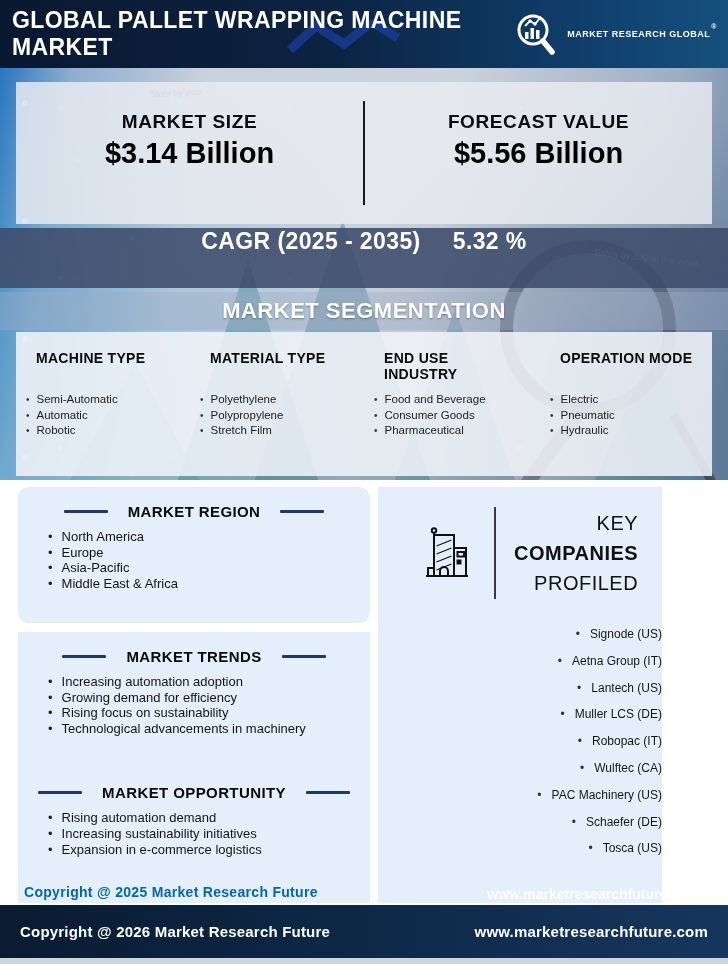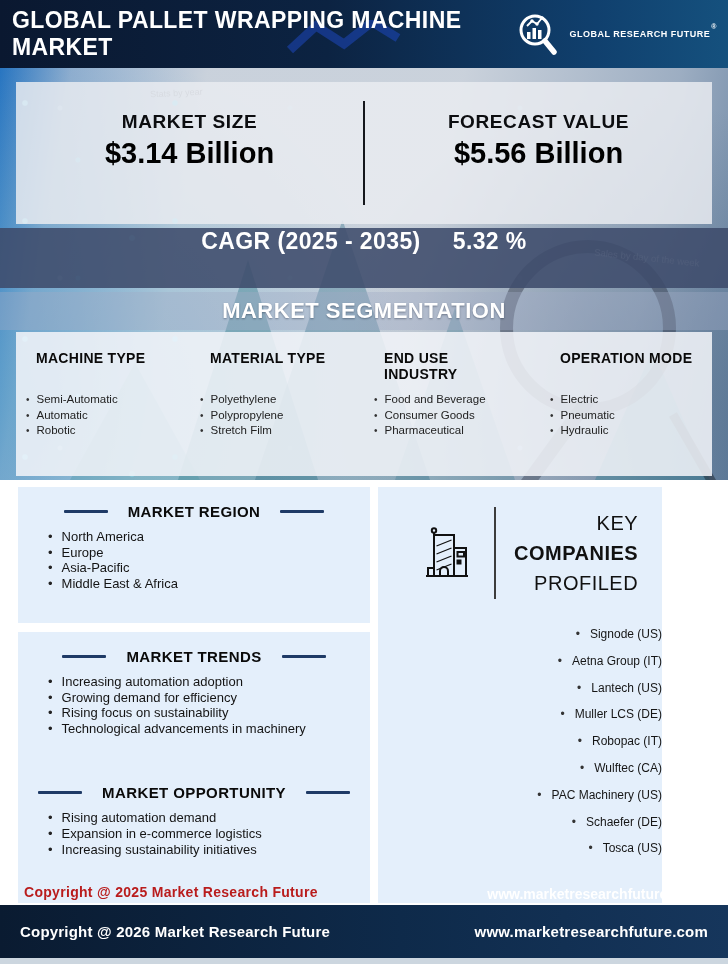--- a/index.html
+++ b/index.html
@@ -78,21 +78,21 @@
   .segcol h3{margin:4px 0 0 10px;font-size:14px;font-weight:bold;color:#0a0a0a;
         letter-spacing:.3px;min-height:42px;line-height:16px;}
   .segcol.wrap h3{width:84px;}
   .segcol ul{list-style:none;margin:0;padding:0;}
   .segcol li{font-size:11.5px;color:#222;line-height:15.5px;}
   .segcol li::before{content:"•";margin-right:7px;font-size:10px;color:#333;}
 
   
   .main{position:absolute;top:480px;left:0;width:728px;height:425px;background:#fff;}
   .panel{position:absolute;background:#e4effb;}
-  .p-region{left:18px;top:7px;width:352px;height:136px;}
+  .p-region{left:18px;top:7px;width:352px;height:136px;border-radius:11px;}
   .p-lower{left:18px;top:152px;width:352px;height:271px;}
   .p-comp{left:378px;top:7px;width:284px;height:416px;text-align:right;}
 
   .sec-head{display:flex;align-items:center;justify-content:center;gap:20px;padding-top:16px;}
   .dash{width:44px;height:3px;background:#1e3a66;border-radius:1px;}
   .sec-title{margin:0;font-size:15px;font-weight:bold;color:#0a0a0a;letter-spacing:.4px;}
   .blist{list-style:none;margin:9px 0 0 30px;padding:0;}
   .blist li{font-size:13px;color:#141414;line-height:15.6px;}
   .blist li::before{content:"•";margin-right:9px;color:#222;}
   .opp-head{padding-top:48px;}
@@ -100,21 +100,21 @@
   
   .comp-head{display:flex;align-items:center;margin:20px 0 0 42px;}
   .vline{width:2px;height:92px;background:#3c3c3c;margin:0 18px 0 22px;}
   .comp-title{font-size:20px;line-height:30px;color:#111;letter-spacing:.5px;}
   .comp-title .bold{font-weight:bold;}
   .clist{list-style:none;margin:22px 0 0 16px;padding:0;}
   .clist li{font-size:12px;color:#161616;line-height:26.8px;}
   .clist li::before{content:"•";margin-right:10px;color:#333;}
 
   
-  .wm-left{position:absolute;left:24px;top:884px;font-size:14px;font-weight:bold;color:#b91c1c;
+  .wm-left{position:absolute;left:24px;top:884px;font-size:14px;font-weight:bold;color:#0369a1;
            letter-spacing:.3px;text-align:center;}
   .wm-right{position:absolute;right:28px;top:886px;font-size:14px;font-weight:bold;color:#fff;}
 
   
   .footer{position:absolute;top:905px;left:0;width:728px;height:53px;box-sizing:border-box;
         background:linear-gradient(90deg,#0a1b31 0%,#0e2a4a 55%,#16365c 100%);
         display:flex;align-items:center;justify-content:space-between;padding:0 20px;
         color:#fff;font-weight:bold;font-size:15px;letter-spacing:.2px;}
   .footer .link{cursor:pointer;}
   .strip{position:absolute;top:958px;left:0;width:728px;height:6px;background:#ccd6df;}
@@ -134,21 +134,21 @@
         <circle cx="19" cy="19" r="14" fill="none" stroke="#fff" stroke-width="3"></circle>
         <rect x="11" y="21" width="3.5" height="7" fill="#fff"></rect>
         <rect x="16.5" y="17" width="3.5" height="11" fill="#fff"></rect>
         <rect x="22" y="19" width="3.5" height="9" fill="#fff"></rect>
         <polyline points="11,15 16,10 21,13 26,7" fill="none" stroke="#fff" stroke-width="1.8"></polyline>
         <circle cx="16" cy="10" r="1.7" fill="#fff"></circle>
         <circle cx="21" cy="13" r="1.7" fill="#fff"></circle>
         <circle cx="26" cy="7" r="1.7" fill="#fff"></circle>
         <line x1="29" y1="30" x2="38" y2="41" stroke="#fff" stroke-width="5.5" stroke-linecap="round"></line>
       </svg>
-      <div class="logo-tx"><span>GLOBAL RESEARCH FUTURE</span><sup>®</sup></div>
+      <div class="logo-tx"><span>MARKET RESEARCH GLOBAL</span><sup>®</sup></div>
     </div>
   </header>
 
   <section class="hero">
     <div class="net"></div>
     <div class="net2"></div>
     <div class="peak pk1"></div>
     <div class="peak pk2"></div>
     <div class="peak pk3"></div>
     <div class="peak pk4"></div>
@@ -244,22 +244,22 @@
         <li>Rising focus on sustainability</li>
         <li>Technological advancements in machinery</li>
       </ul>
       <div class="sec-head opp-head">
         <i class="dash"></i>
         <h2 class="sec-title">MARKET OPPORTUNITY</h2>
         <i class="dash"></i>
       </div>
       <ul class="blist">
         <li>Rising automation demand</li>
+        <li>Increasing sustainability initiatives</li>
         <li>Expansion in e-commerce logistics</li>
-        <li>Increasing sustainability initiatives</li>
       </ul>
     </div>
 
     <div class="panel p-comp">
       <div class="comp-head">
         <svg width="52" height="58" viewBox="0 0 52 58" fill="none" stroke="#111" stroke-width="2">
           <circle cx="14" cy="6.5" r="2.2"></circle>
           <path d="M14 9 v2"></path>
           <path d="M14 11 h20 v41 h-20 z"></path>
           <path d="M16.5 22 l15 -6 M16.5 30 l15 -6 M16.5 38 l15 -6 M16.5 46 l15 -6" stroke-width="1.3"></path>

